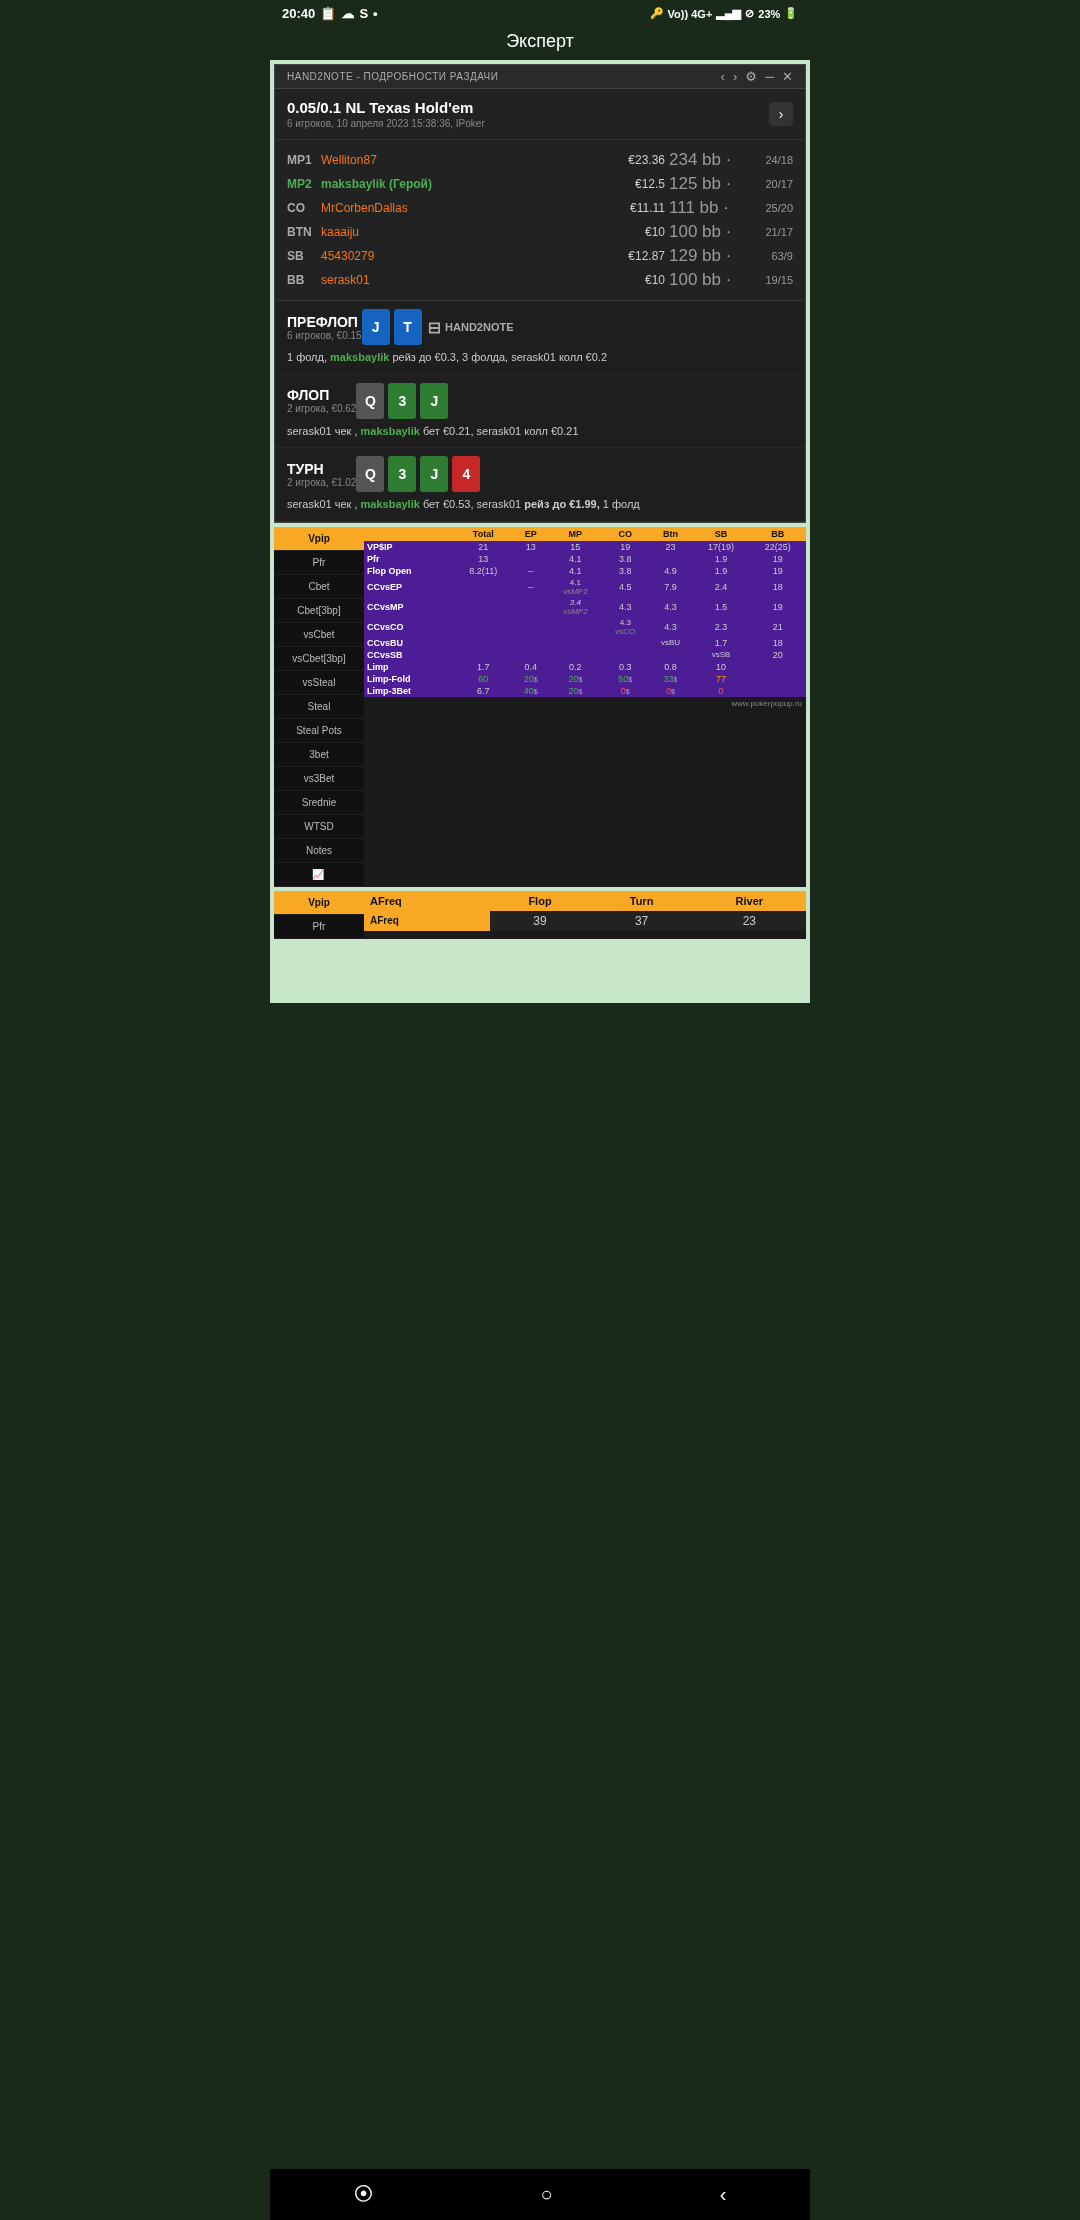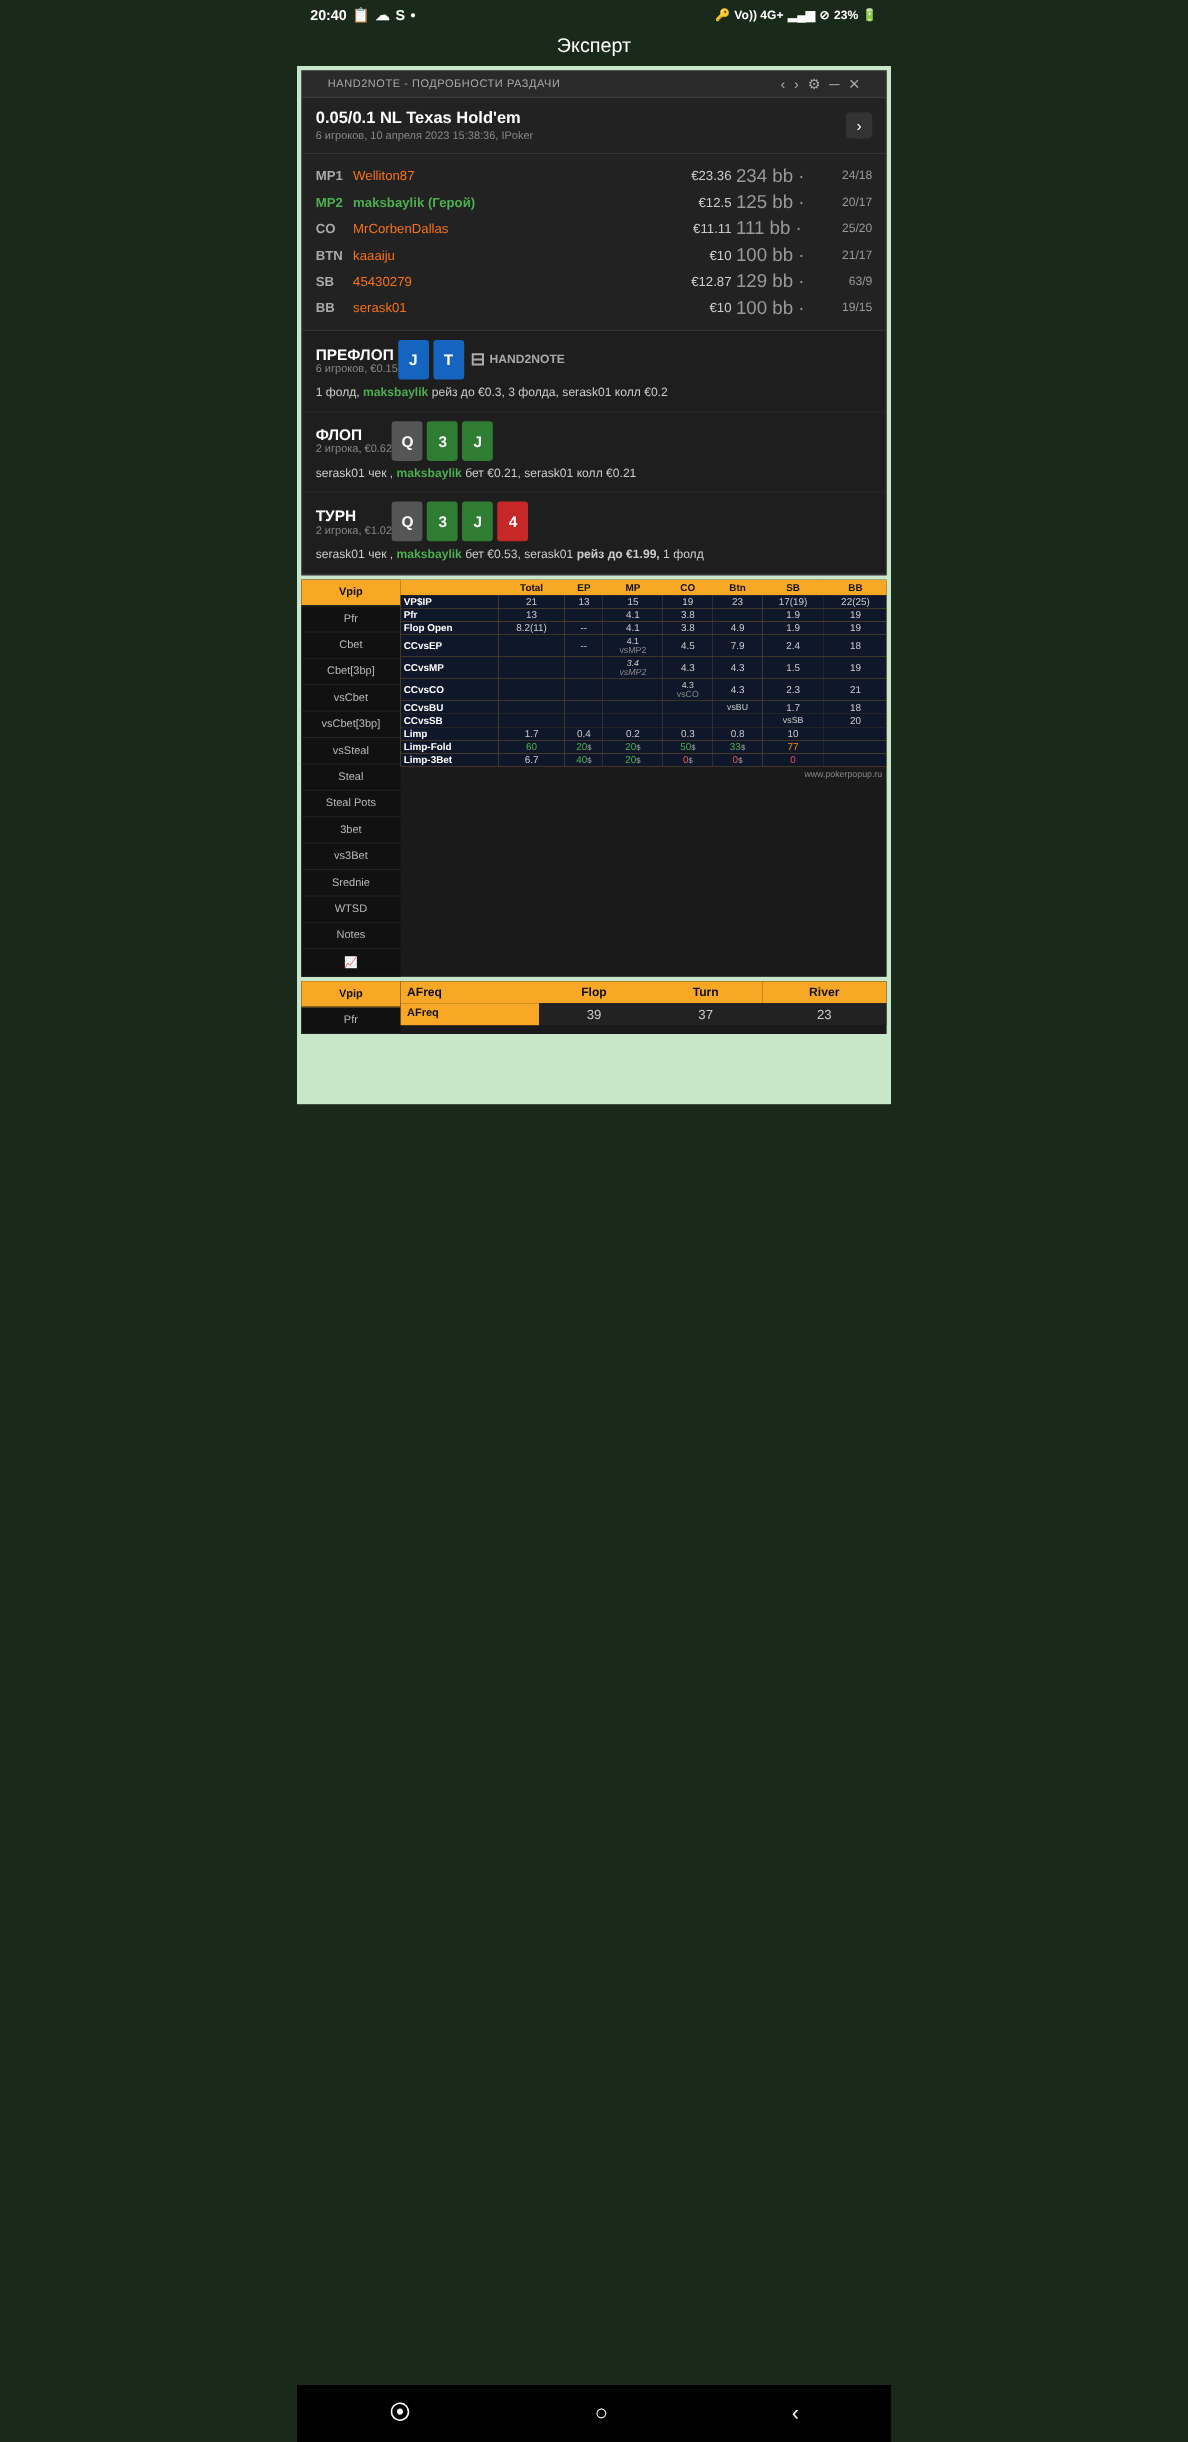--- a/index.html
+++ b/index.html
@@ -47,21 +47,21 @@
       background: #1c1c1c;
       border: 1px solid #444;
       margin-bottom: 4px;
     }
 
     .h2n-titlebar {
       background: #2a2a2a;
       display: flex;
       justify-content: space-between;
       align-items: center;
-      padding: 4px 23px;
+      padding: 4px 12px;
       border-bottom: 1px solid #444;
     }
     .h2n-title {
       color: #aaa;
       font-size: 10px;
       letter-spacing: 0.5px;
     }
     .h2n-controls {
       display: flex;
       gap: 8px;
@@ -516,21 +516,21 @@
             <th style="font-size:9px;color:#111;padding:2px 3px;text-align:left;"></th>
             <th style="font-size:9px;color:#111;padding:2px 3px;">Total</th>
             <th style="font-size:9px;color:#111;padding:2px 3px;">EP</th>
             <th style="font-size:9px;color:#111;padding:2px 3px;">MP</th>
             <th style="font-size:9px;color:#111;padding:2px 3px;">CO</th>
             <th style="font-size:9px;color:#111;padding:2px 3px;">Btn</th>
             <th style="font-size:9px;color:#111;padding:2px 3px;">SB</th>
             <th style="font-size:9px;color:#111;padding:2px 3px;">BB</th>
           </tr>
         </thead>
-        <tbody style="background:#0f172a;">
+        <tbody style="background:#4c1d95;">
           <tr>
             <td class="lbl">VP$IP</td>
             <td>21</td>
             <td>13</td>
             <td>15</td>
             <td>19</td>
             <td>23</td>
             <td>17(19)</td>
             <td>22(25)</td>
           </tr>

